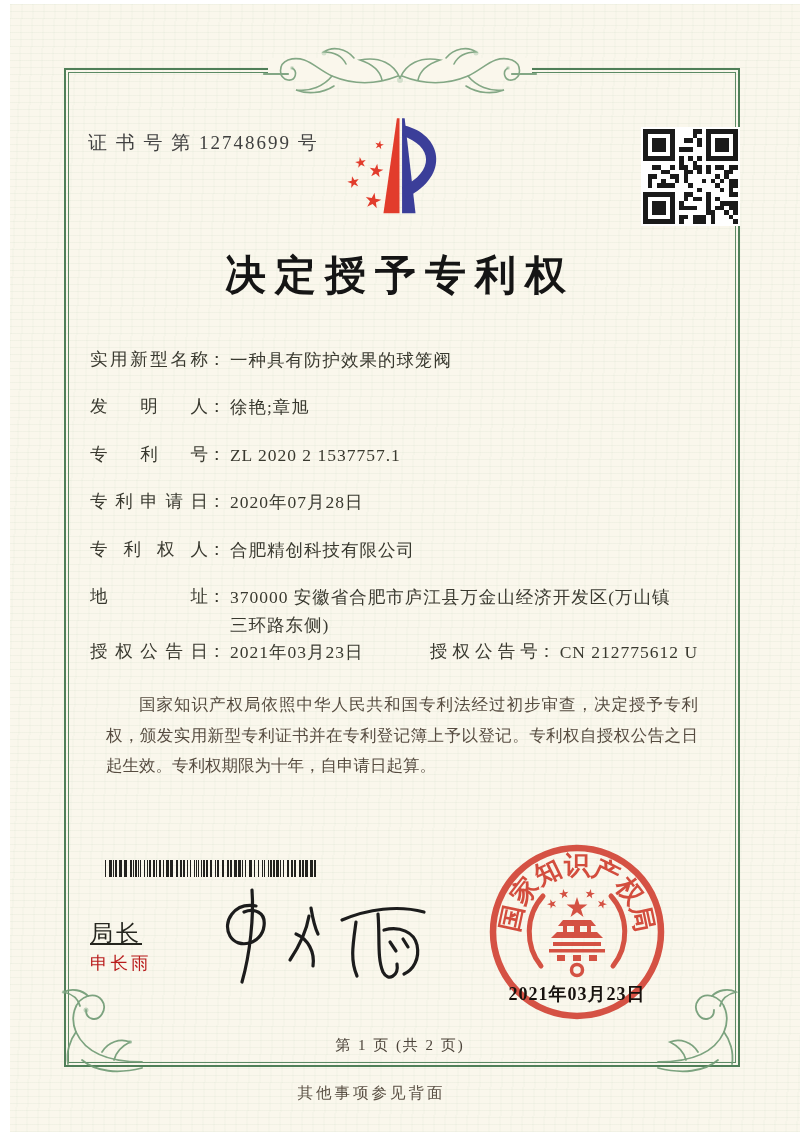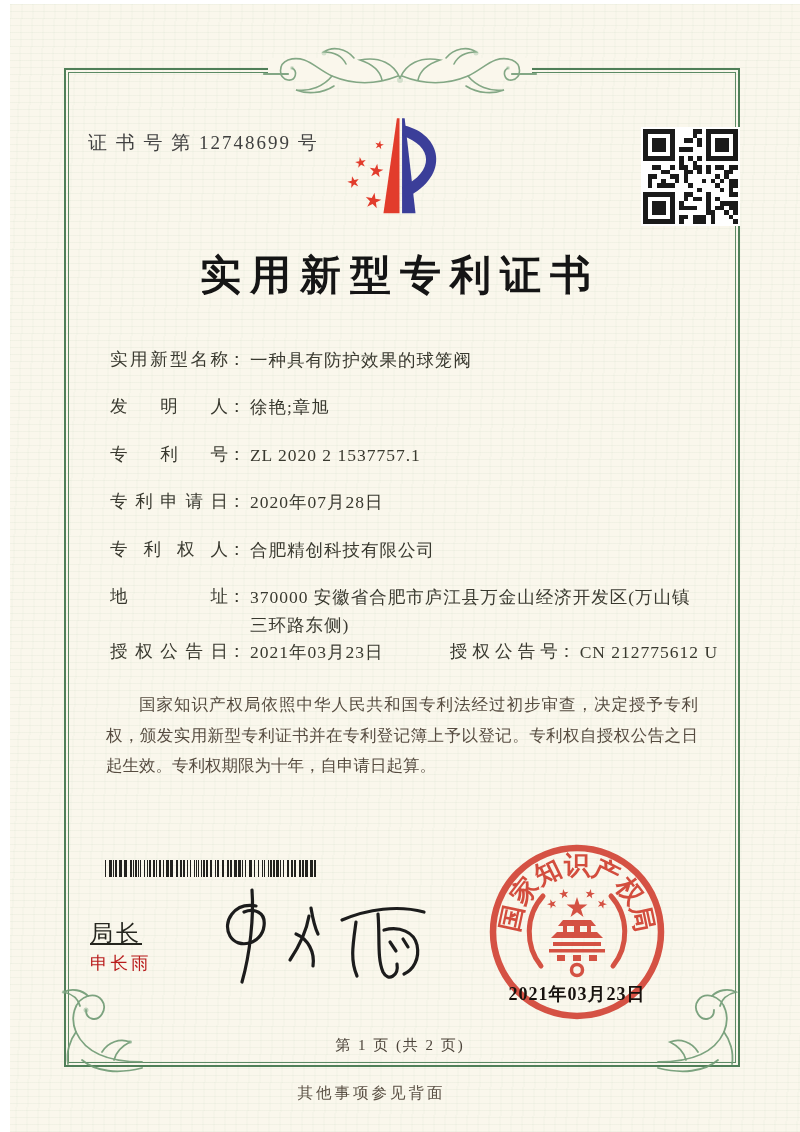--- a/index.html
+++ b/index.html
@@ -20,21 +20,21 @@
   #flourish-right{left:652px;top:982px;transform:scaleX(-1);}
   
   #cert-no{left:88px;top:130px;font-size:19px;color:#404040;letter-spacing:2px;z-index:5;}
   #logo{left:338px;top:110px;width:124px;height:126px;z-index:5;}
   #qr{left:641px;top:127px;width:95px;height:95px;background:#fff;padding:2px;z-index:5;}
   #doc-title{left:0;top:248px;width:800px;text-align:center;font-size:41px;color:#151515;
              letter-spacing:9px;font-weight:600;z-index:5;}
   
   .field-row{left:90px;width:640px;font-size:17.5px;color:#39392f;z-index:5;line-height:27px;}
   .flabel{display:inline-block;width:118px;text-align:justify;text-align-last:justify;
-          vertical-align:top;letter-spacing:0;margin-left:20px;}
+          vertical-align:top;letter-spacing:0;}
   .fcolon{display:inline-block;vertical-align:top;}
   .fvalue{display:inline-block;vertical-align:top;max-width:470px;letter-spacing:1px;line-height:28px;}
   #row-grant .flabel2{display:inline-block;width:108px;text-align:justify;text-align-last:justify;vertical-align:top;}
   
   #paragraphs{left:90px;top:674px;width:624px;font-size:16.5px;line-height:30.5px;color:#564c40;z-index:5;}
   #paragraphs p{margin:16px;text-indent:2em;text-align:justify;}
   
   #barcode{left:105px;top:860px;width:212px;height:17px;z-index:5;}
   #signer-role{left:90px;top:918px;font-size:23px;color:#26261f;letter-spacing:3px;z-index:5;text-decoration:underline;}
   #signer-name{left:90px;top:951px;font-size:17.5px;color:#b91c1c;letter-spacing:3px;z-index:5;}
@@ -228,21 +228,21 @@
     <rect x="1" y="1" width="5" height="5" fill="#fff"></rect>
     <rect x="2" y="2" width="3" height="3" fill="#1a1a1a"></rect>
     <rect x="14" y="0" width="7" height="7" fill="#1a1a1a"></rect>
     <rect x="15" y="1" width="5" height="5" fill="#fff"></rect>
     <rect x="16" y="2" width="3" height="3" fill="#1a1a1a"></rect>
     <rect x="0" y="14" width="7" height="7" fill="#1a1a1a"></rect>
     <rect x="1" y="15" width="5" height="5" fill="#fff"></rect>
     <rect x="2" y="16" width="3" height="3" fill="#1a1a1a"></rect>
   </svg>
 
-<div id="doc-title" class="abs">实用新型专利证书</div>
+<div id="doc-title" class="abs">决定授予专利权</div>
 
 <div class="abs field-row" style="top:346px">
   <span class="flabel">实用新型名称</span><span class="fcolon">：</span>
   <span class="fvalue">一种具有防护效果的球笼阀</span>
 </div>
 <div class="abs field-row" style="top:393px">
   <span class="flabel">发明人</span><span class="fcolon">：</span>
   <span class="fvalue">徐艳;章旭</span>
 </div>
 <div class="abs field-row" style="top:441px">

